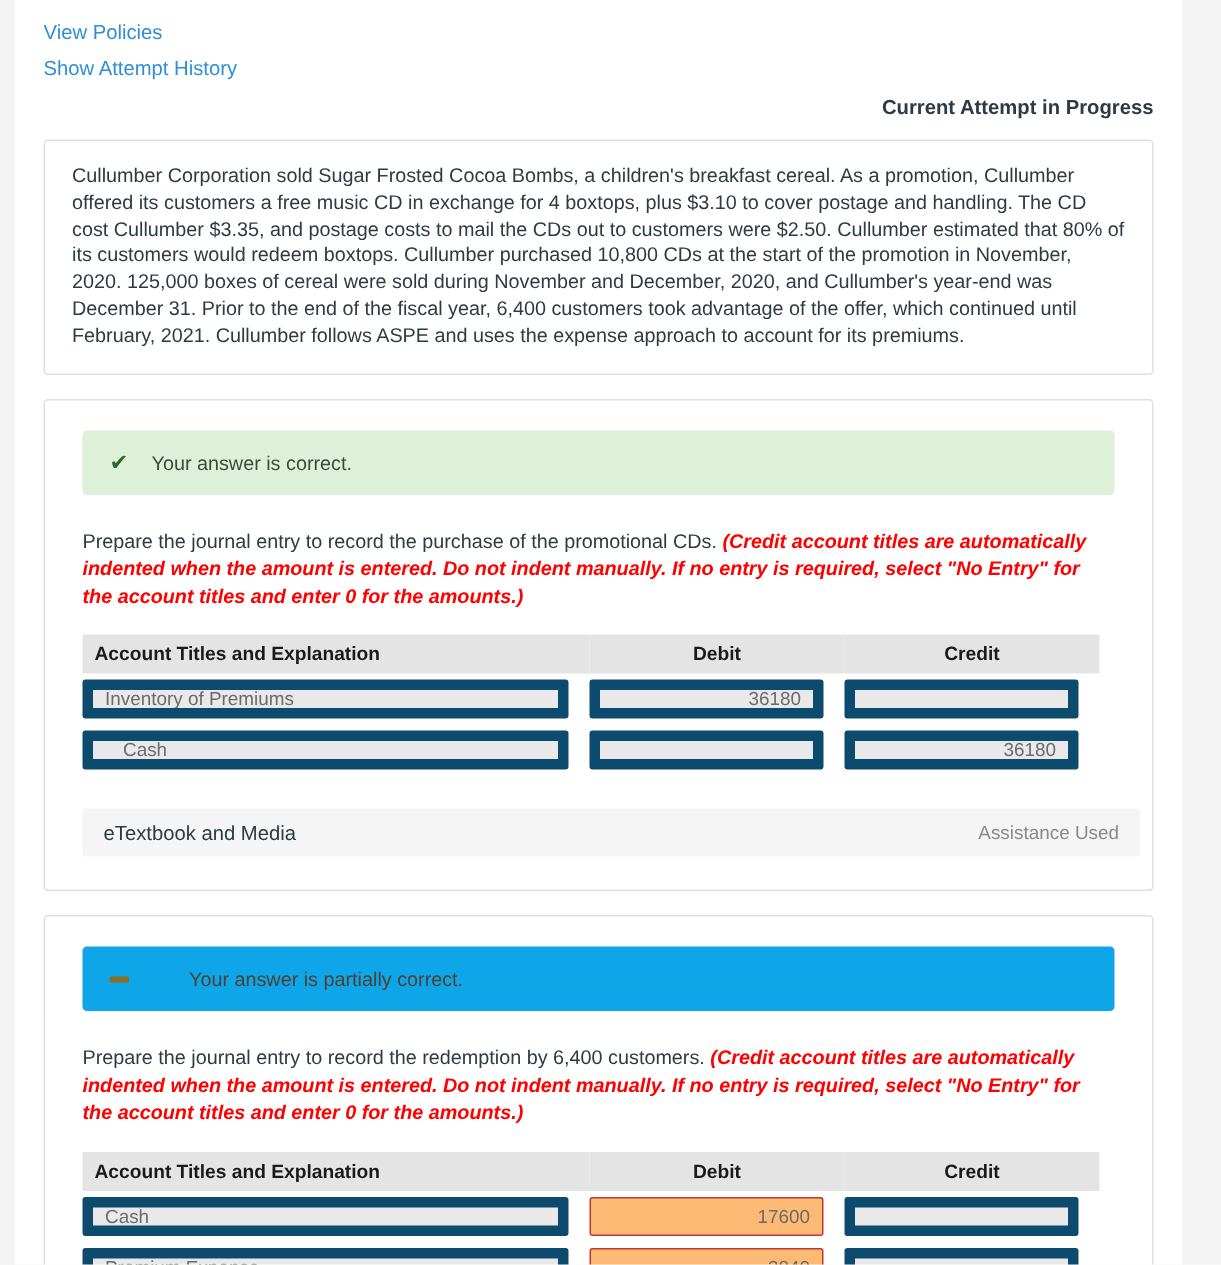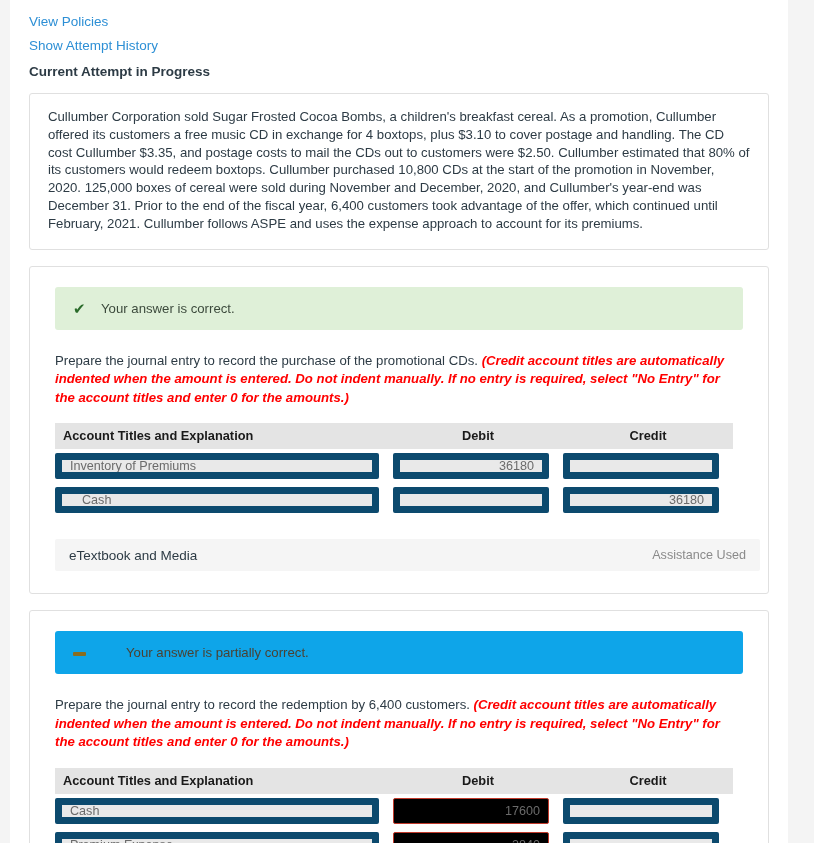--- a/index.html
+++ b/index.html
@@ -46,20 +46,21 @@
     font-size: 13.5px;
     cursor: pointer;
   }
 
   .attempt-heading {
     font-weight: bold;
     font-size: 13.5px;
     color: #2d3b45;
     margin-top: 11px;
     margin-bottom: 14px;
+    text-align: right;
   }
 
   
   .card {
     margin: 0 19px 16px 19px;
     border: 1px solid #e0e0e0;
     border-radius: 3px;
     background: #ffffff;
     box-sizing: border-box;
   }
@@ -173,21 +174,21 @@
     background: #e9e9e9;
     border: 7px solid #0c4a6e;
     border-radius: 2px;
     padding: 0 8px;
     display: block;
   }
   .field.num {
     text-align: right;
   }
   .field.wrong {
-    background: #000000;
+    background: #fdba74;
     border: 1px solid #c0392b;
     padding-left: 28px;
   }
   .field.indent {
     padding-left: 20px;
   }
 
   
   .etextbook {
     margin-top: 22px;

